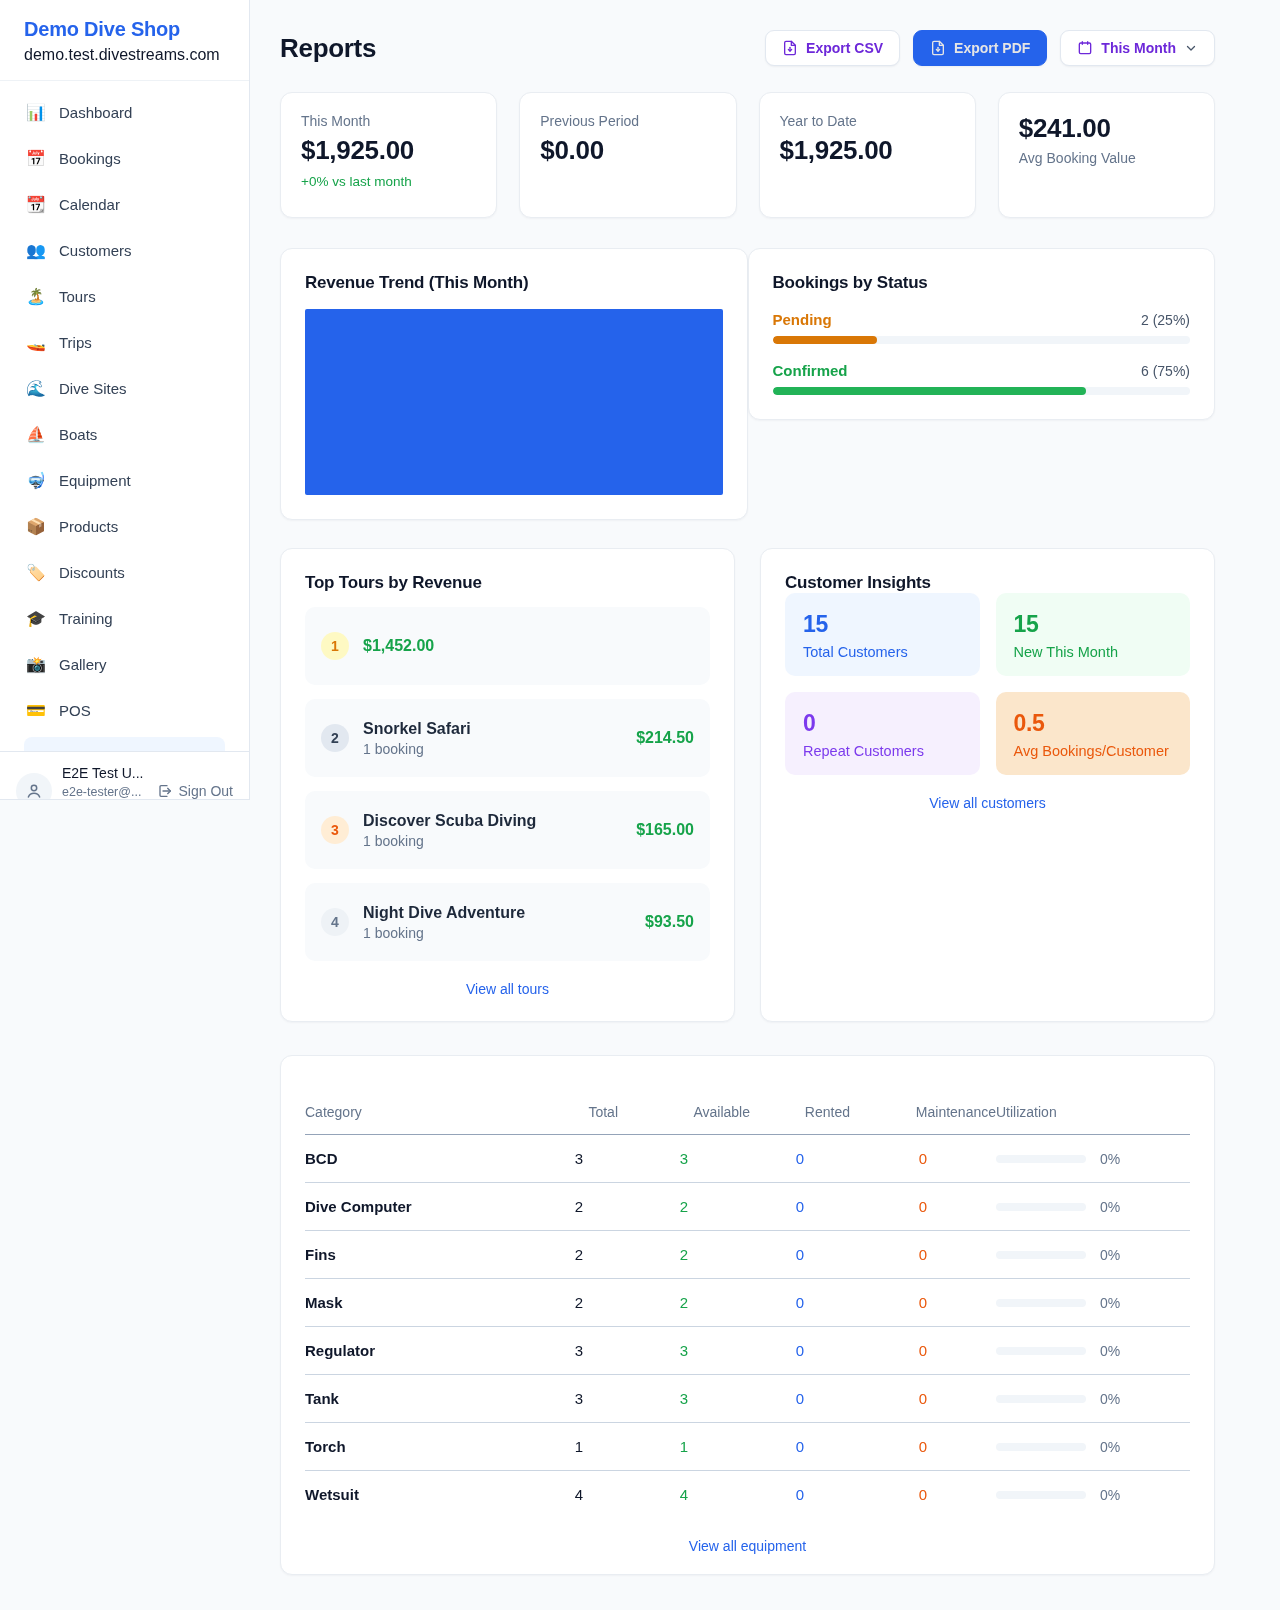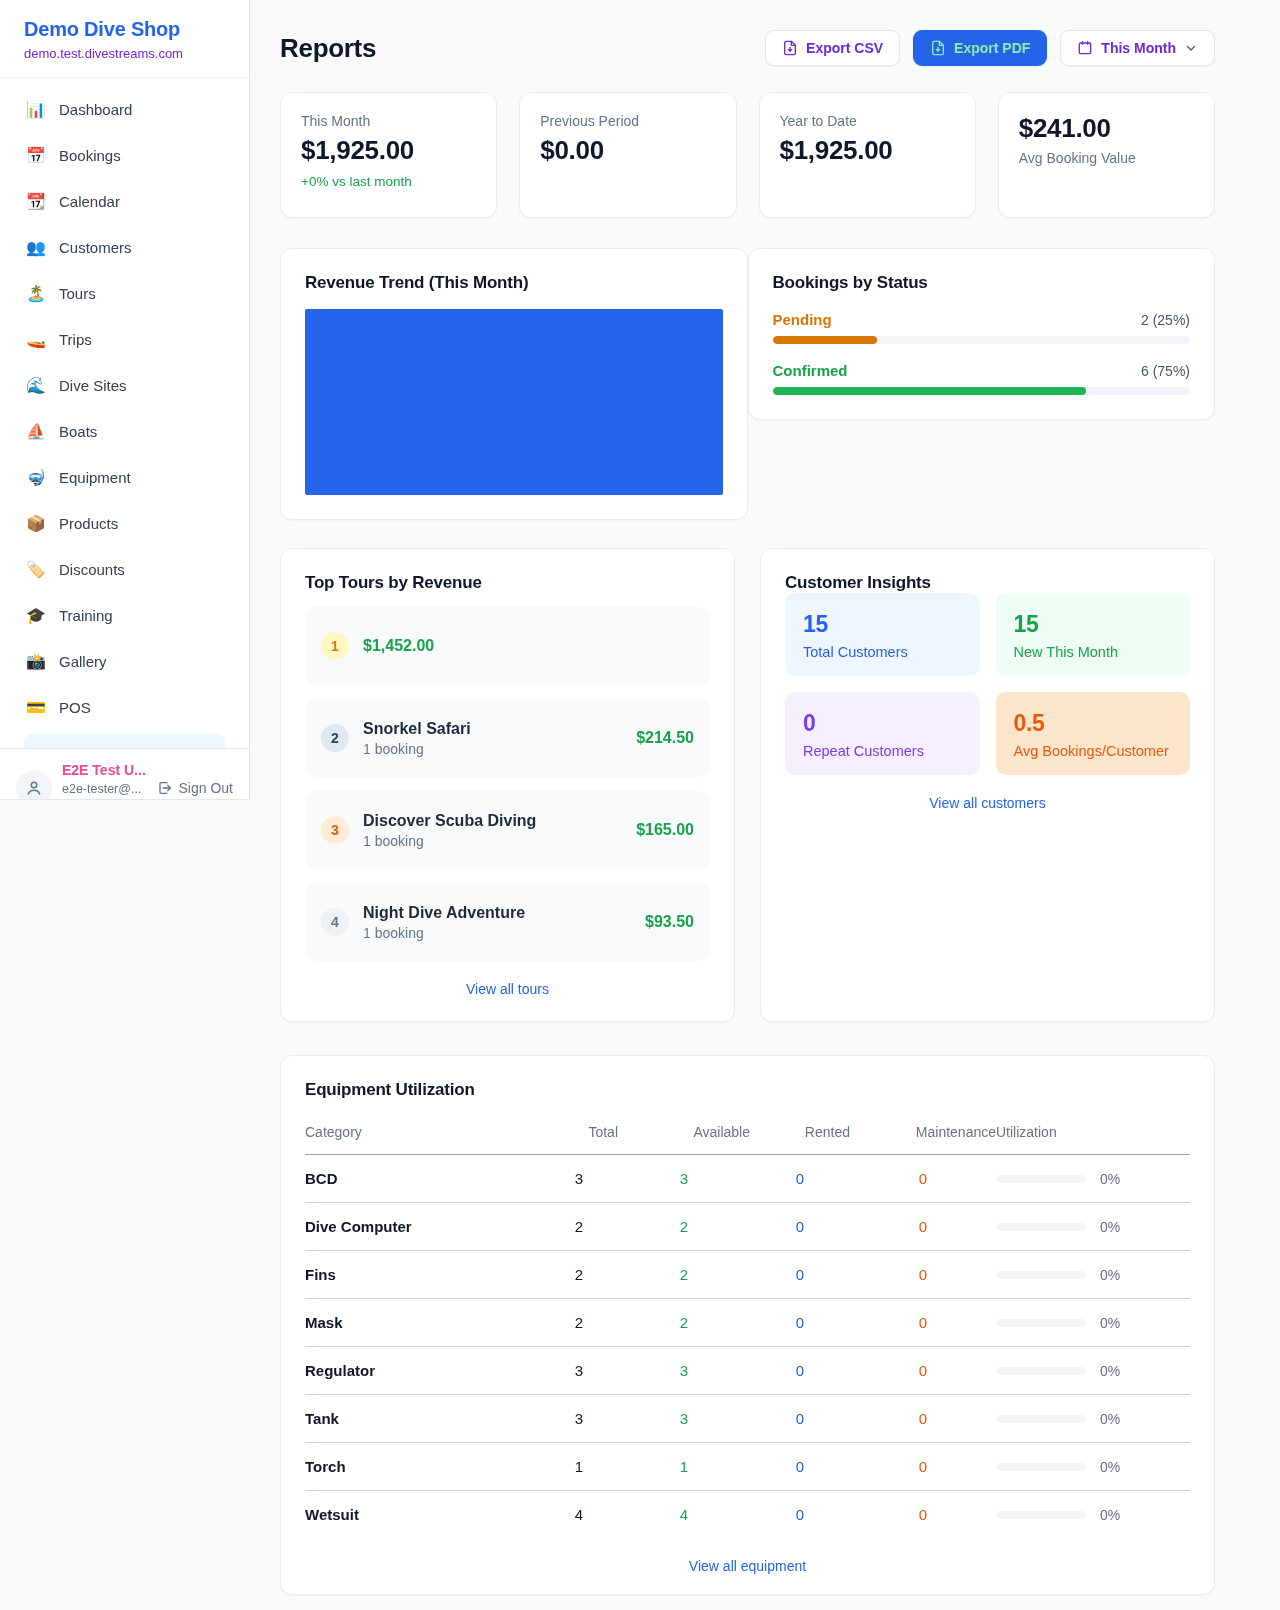--- a/index.html
+++ b/index.html
@@ -5,43 +5,43 @@
   * { margin:0; padding:0; box-sizing:border-box; }
   html,body { background:#f8fafc; font-family:"Liberation Sans","DejaVu Sans",sans-serif; color:#0f172a; }
   body { width:1280px; min-height:1610px; position:relative; }
 
   
   .sidebar { position:absolute; top:0; left:0; width:250px; height:800px;
     background:#fff; border-right:1px solid #e2e8f0; border-bottom:1px solid #e2e8f0;
     display:flex; flex-direction:column; overflow:hidden; }
   .sb-header { padding:18px 24px 16px; border-bottom:1px solid #eef2f6; }
   .sb-title { color:#2563eb; font-size:20px; font-weight:800; letter-spacing:-.2px; }
-  .sb-sub { color:#6d28d9; font-size:13px; margin-top:5px; }
+  .sb-sub { color:#0f172a; font-size:16px; margin-top:5px; }
   .sb-nav { padding:12px 12px 0; flex:0 0 auto; }
   .nav-item { display:flex; align-items:center; gap:13px; padding:10px 14px; border-radius:8px;
     color:#334155; font-size:15px; cursor:pointer; margin-bottom:7px; }
   .nav-icon { width:20px; font-size:16px; text-align:center; flex:0 0 20px; }
   .nav-active-sliver { margin:0 12px; height:14px; border-radius:8px 8px 0 0; background:#eff6ff; }
   .sb-footer { margin-top:auto; border-top:1px solid #e2e8f0; padding:13px 16px; display:flex; align-items:center; gap:10px; }
   .avatar { width:36px; height:36px; border-radius:50%; background:#f1f5f9; color:#64748b;
     display:flex; align-items:center; justify-content:center; flex:0 0 36px; }
   .user-info { flex:1; min-width:0; line-height:1.25; }
-  .user-name { font-size:14px; font-weight:700; color:#ec4899; }
+  .user-name { font-size:14px; font-weight:400; color:#0f172a; }
   .user-email, .user-role { font-size:12.5px; color:#64748b; margin-top:2px; }
   .signout { display:flex; align-items:center; gap:6px; color:#64748b; font-size:14px; cursor:pointer; white-space:nowrap; }
 
   
   .main { margin-left:250px; padding:30px 65px 60px 30px; }
   .page-header { display:flex; align-items:center; justify-content:space-between; margin-bottom:26px; }
   .page-title { font-size:26px; font-weight:800; letter-spacing:-.3px; }
   .header-actions { display:flex; gap:13px; }
   .btn { display:flex; align-items:center; gap:8px; padding:9px 16px; border-radius:9px;
     font-size:14px; font-weight:700; background:#fff; border:1px solid #e2e8f0;
     color:#6d28d9; cursor:pointer; box-shadow:0 1px 2px rgba(16,24,40,.05); }
-  .btn-primary { background:#2563eb; border-color:#2563eb; color:#86efac; }
+  .btn-primary { background:#2563eb; border-color:#2563eb; color:#e5e5e5; }
   .btn svg { display:block; }
 
   .card { background:#fff; border:1px solid #e9edf2; border-radius:12px;
     box-shadow:0 1px 2px rgba(16,24,40,.04); }
 
   
   .stats-row { display:grid; grid-template-columns:repeat(4,1fr); gap:22px; margin-bottom:30px; }
   .stat-card { padding:20px; height:126px; }
   .stat-label { font-size:14px; color:#64748b; }
   .stat-value { font-size:26px; font-weight:800; margin-top:6px; letter-spacing:-.3px; }
@@ -338,21 +338,20 @@
         <div class="tile tile-orange">
           <div class="tile-value">0.5</div>
           <div class="tile-label">Avg Bookings/Customer</div>
         </div>
       </div>
       <a class="view-link">View all customers</a>
     </div>
   </div>
 
   <div class="card equipment-card">
-    <div class="card-title">Equipment Utilization</div>
     <table class="equip">
       <colgroup>
           <col class="c-cat">
           <col class="c-tot">
           <col class="c-av">
           <col class="c-re">
           <col class="c-mt">
           <col>
         </colgroup>
       <thead>

